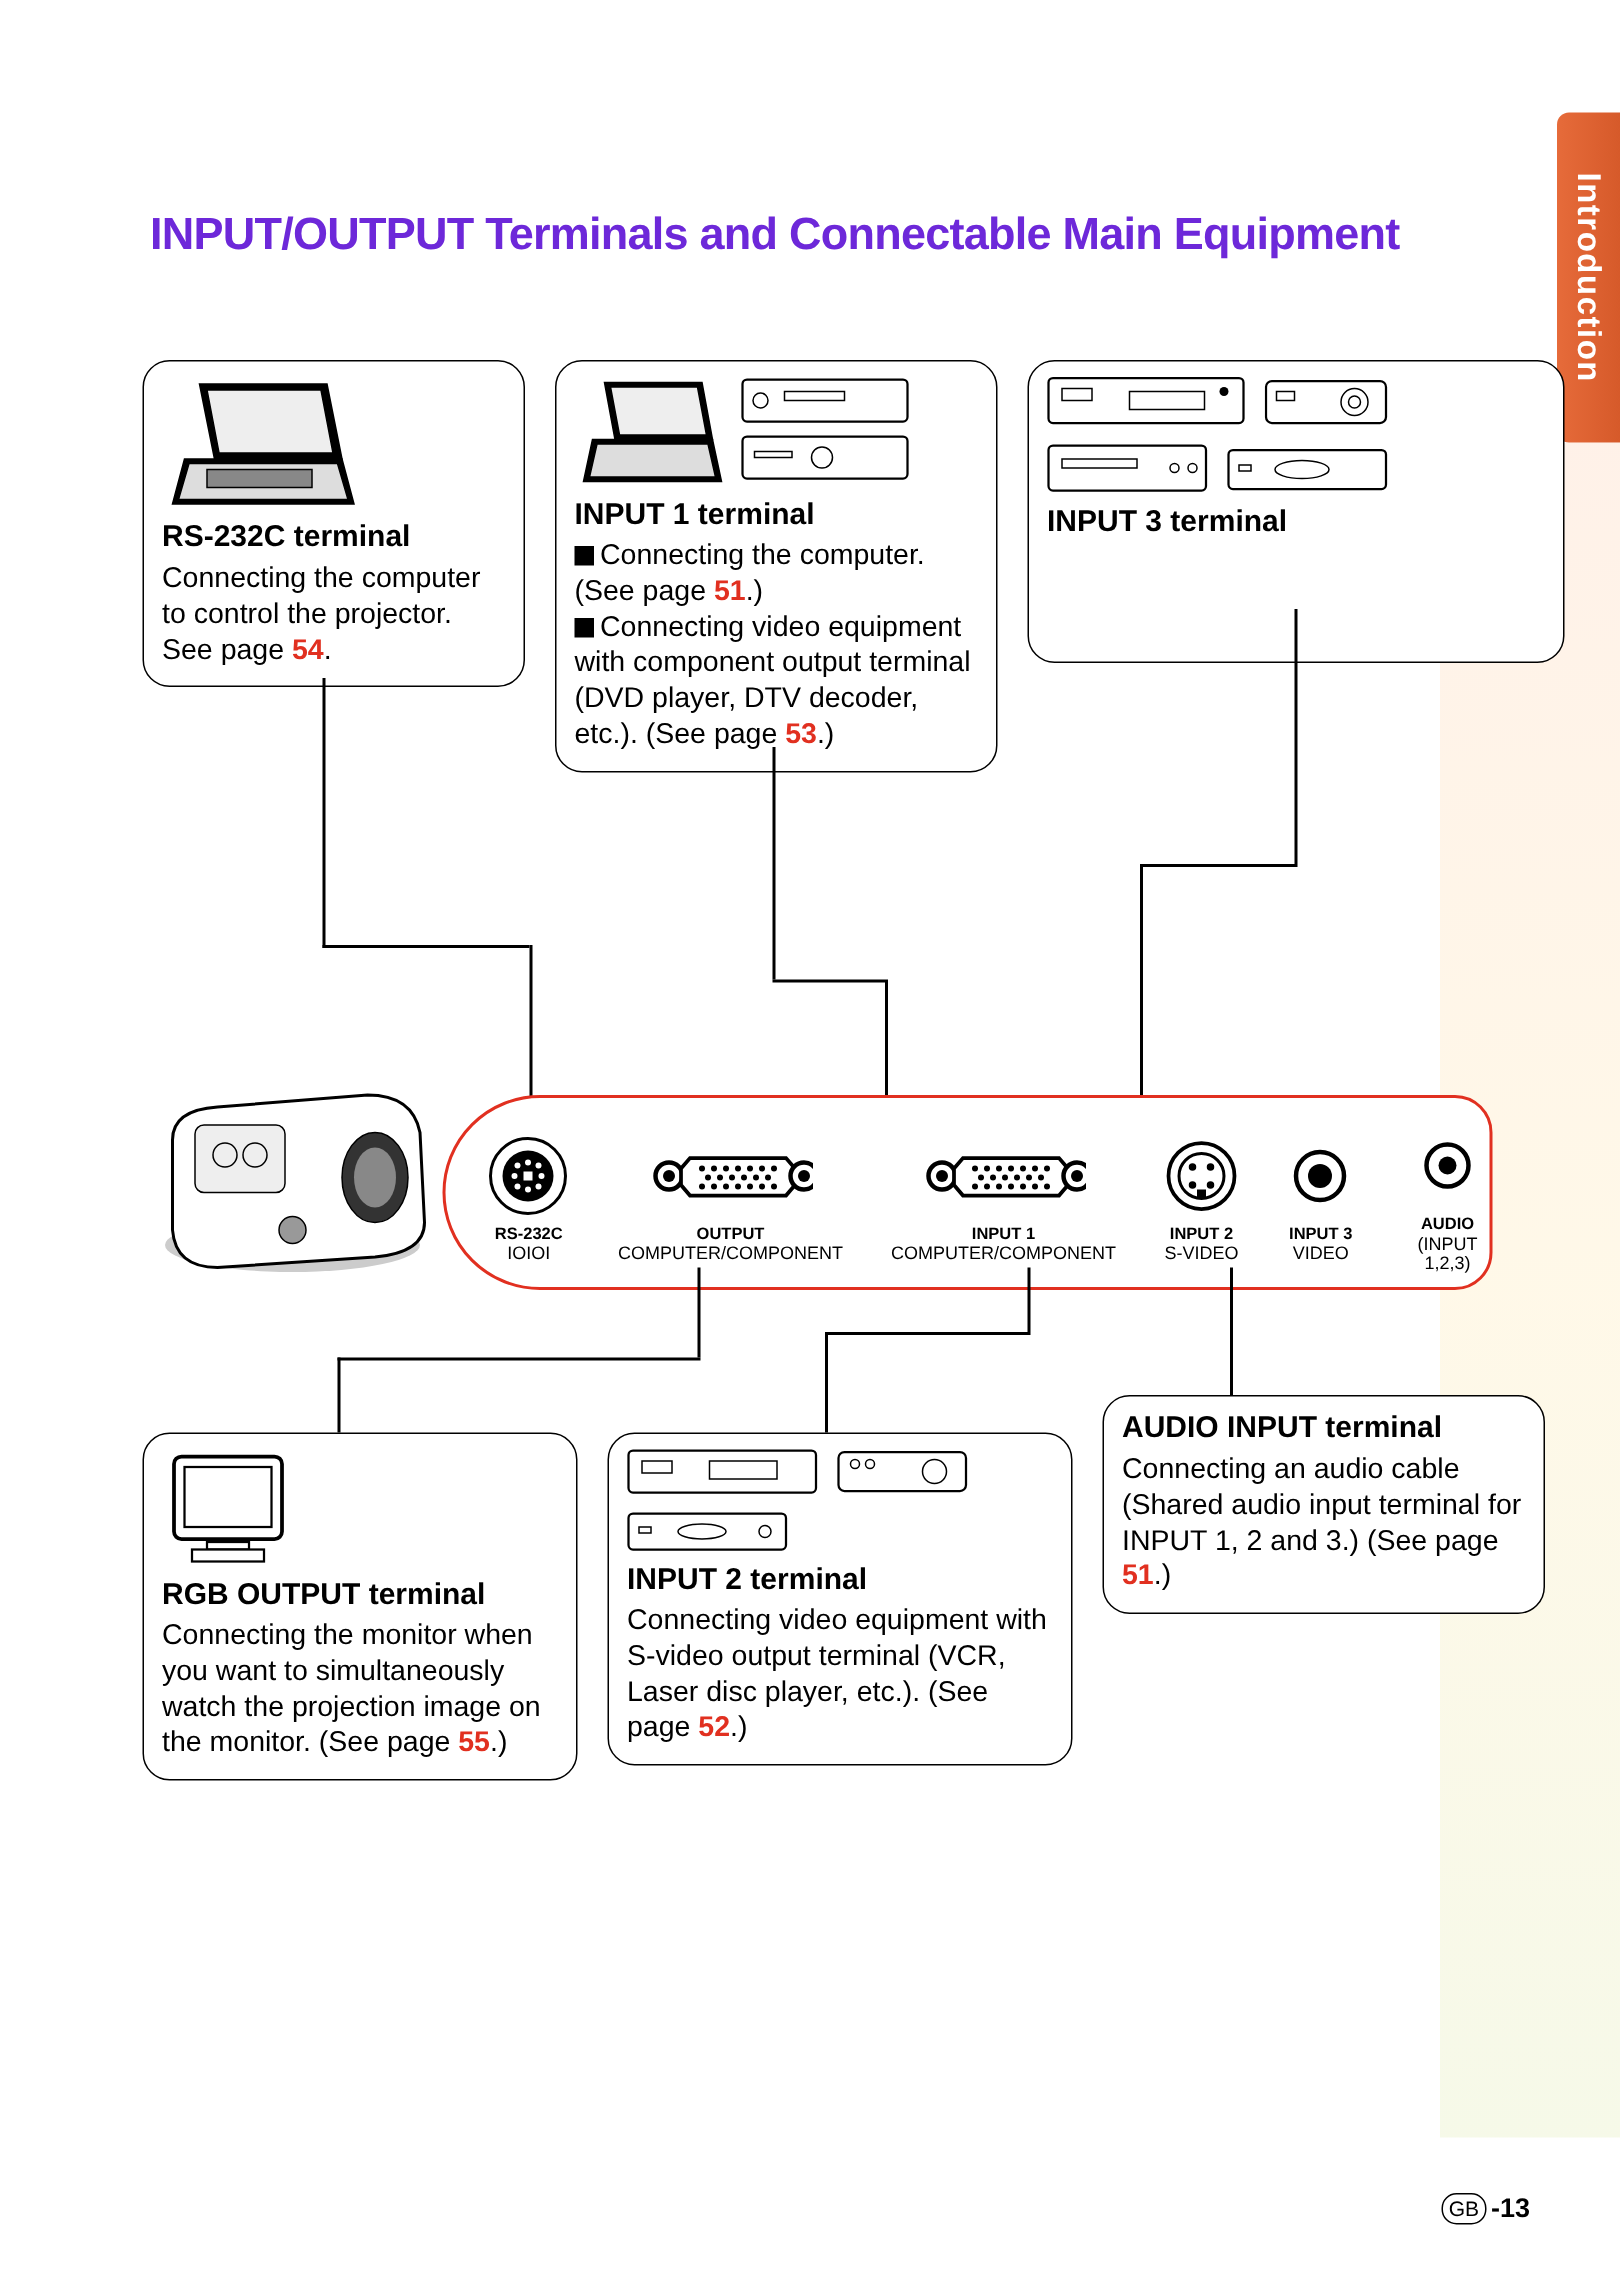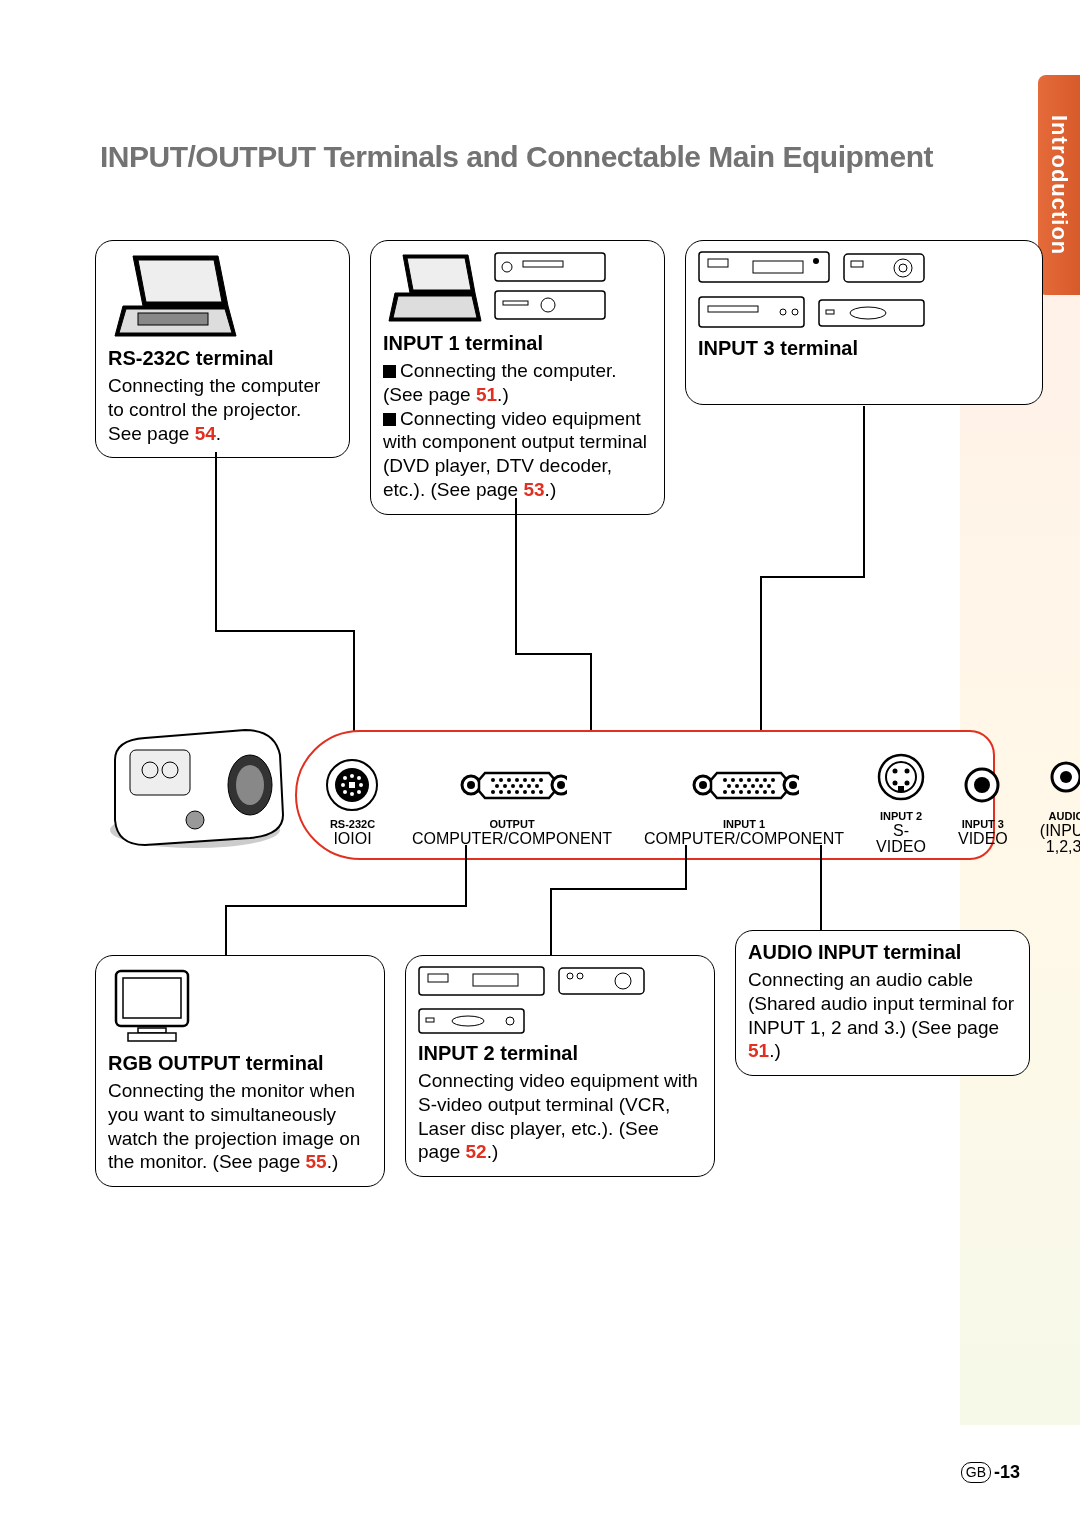--- a/index.html
+++ b/index.html
@@ -36,21 +36,21 @@
     top: 295px;
     width: 120px;
     height: 1130px;
     background: linear-gradient(to bottom, #ffe8d9 0%, #fff4d9 50%, #f0f5d9 100%);
     opacity: 0.6;
   }
   .page-title {
     position: absolute;
     left: 100px;
     top: 140px;
-    color: #737373;
+    color: #6d28d9;
     font-size: 30px;
     font-weight: 900;
     letter-spacing: -0.5px;
   }
   .content {
     position: absolute;
     left: 95px;
     top: 240px;
     width: 900px;
     height: 1050px;
@@ -63,21 +63,21 @@
     background: #fff;
   }
   .tb-title { font-weight: bold; font-size: 20px; margin-bottom: 4px; }
   .tb-body { font-size: 19px; line-height: 1.25; }
   .tb-body .pageref { color: #e13020; font-weight: bold; }
   .equip-row { display:flex; gap:10px; align-items:center; justify-content:flex-start; margin-bottom:6px;}
 
   
   .box-rs232 { left: 0; top: 0; width: 255px; }
   .box-in1   { left: 275px; top: 0; width: 295px; }
-  .box-in3   { left: 590px; top: 0; width: 358px; height:165px;border-radius:18px;}
+  .box-in3   { left: 590px; top: 0; width: 358px; height:202px;border-radius:18px;}
 
   
   .box-rgb   { left: 0;   top: 715px; width: 290px; }
   .box-in2   { left: 310px; top: 715px; width: 310px; }
   .box-audio { left: 640px; top: 690px; width: 295px; }
 
   
   .line { position:absolute; background:#000; }
   .vline { width: 1.5px; }
   .hline { height: 1.5px; }
@@ -97,21 +97,21 @@
     background: #fff;
   }
   .port-row {
     position: absolute;
     left: 230px; top: 20px;
     display: flex; align-items: center; gap: 32px;
   }
   .port { display:flex; flex-direction:column; align-items:center; font-size:10px; }
   .port svg { display:block; }
   .port-label { text-align:center; font-size: 11px; line-height: 1.05; margin-top:6px; font-weight:bold;}
-  .port-label .sub{ font-weight: normal; font-size:16px;}
+  .port-label .sub{ font-weight: normal; font-size:12px;}
 
   .projector {
     position:absolute; left:0; top:480px; 
   }
   .equip-svg { stroke:#000; fill:#fff; }
 
   .footer {
     position: absolute;
     right: 60px;
     bottom: 40px;

